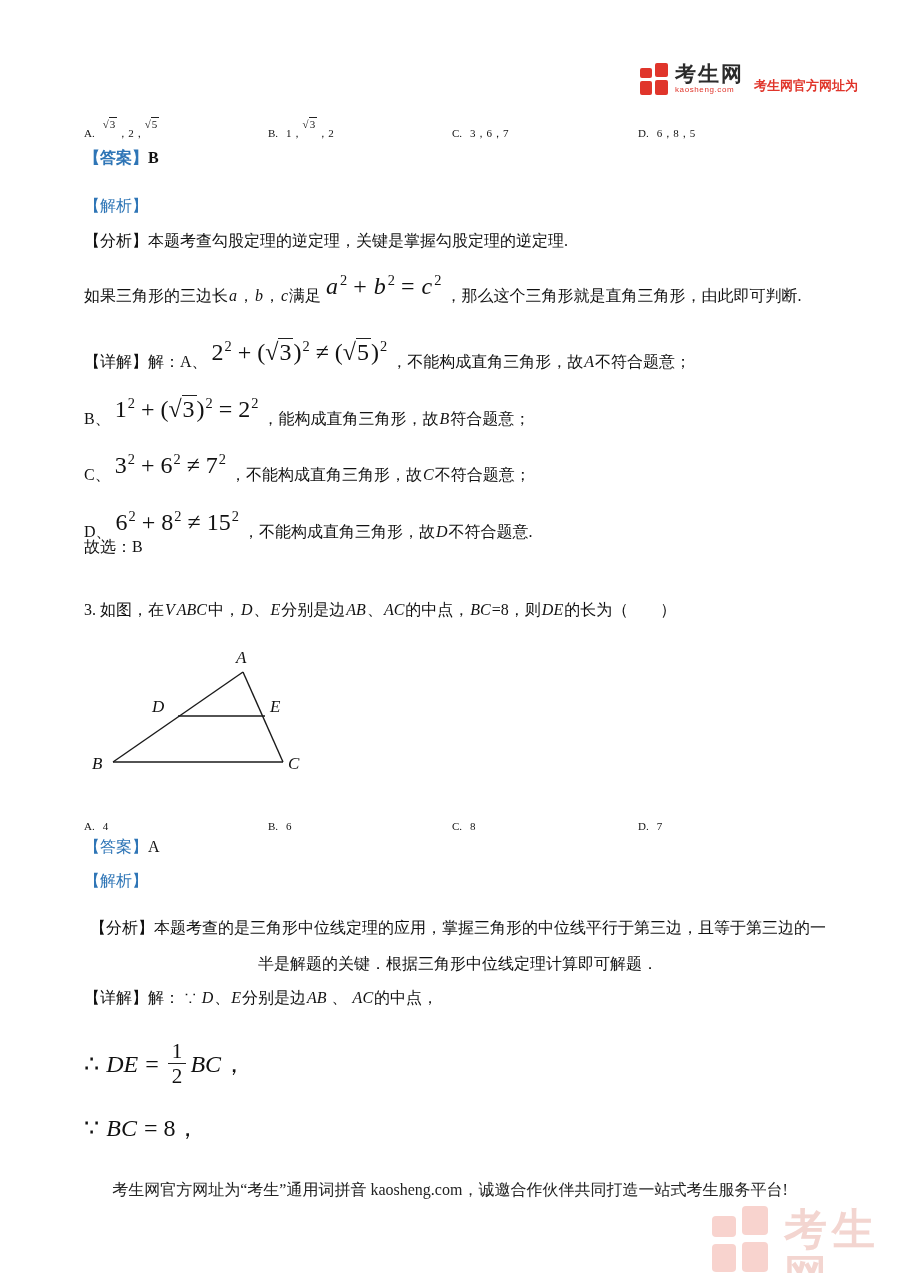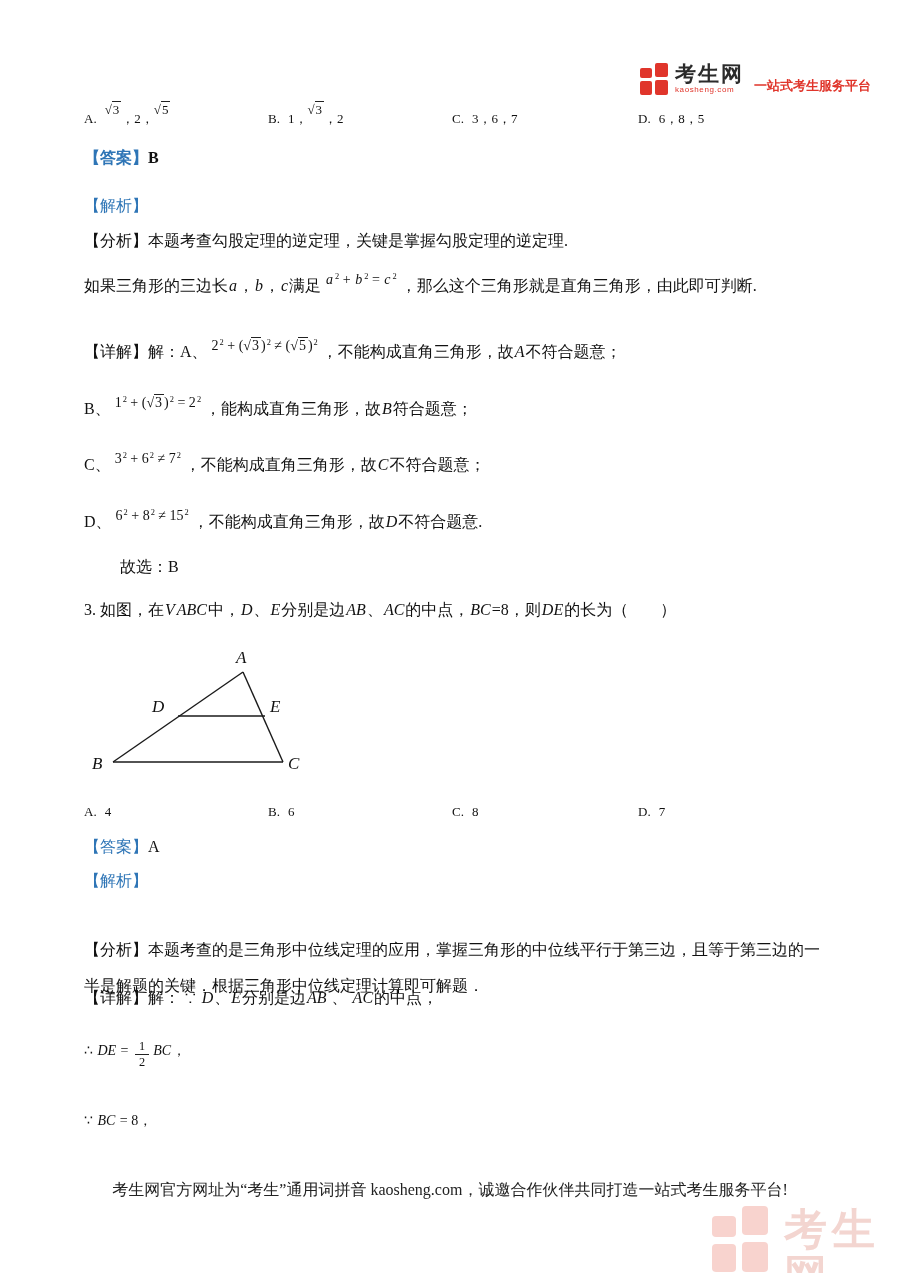--- a/index.html
+++ b/index.html
@@ -13,27 +13,27 @@
   .blue{color:#2E75B6;}
   .wrapblock{white-space:normal;width:748px;line-height:36px;}
 
   
   .mv{font-style:italic;padding:0 1px;}
   .mt{font-style:normal;}
   .msup{font-size:0.60em;vertical-align:0.60em;margin-left:1px;}
   .sqrt{white-space:nowrap;}
   .sqrt-sym{font-style:normal;}
   .radicand{border-top:1.3px solid #222;padding:0 2px 0 1px;font-style:normal;}
-  .formula{font-family:"Liberation Serif","DejaVu Serif",serif;font-size:14px;}
+  .formula{font-family:"Liberation Serif","DejaVu Serif",serif;font-size:24px;}
   .lift{vertical-align:7px;}
   .frac{display:inline-block;text-align:center;vertical-align:-11px;line-height:1.05;margin:0 3px;font-size:0.88em;}
   .frac .num{display:block;border-bottom:1.2px solid #222;padding:0 4px 1px;}
   .frac .den{display:block;padding-top:1px;}
   .row-opts .sqrt{position:relative;top:-9px;}
-  .opt{position:absolute;top:0;font-size:13px;}
+  .opt{position:absolute;top:16px;font-size:11px;}
   .opt-label{margin-right:8px;}
   .oc1{left:84px;} .oc2{left:268px;} .oc3{left:452px;} .oc4{left:638px;}
 
   
   .logo{position:absolute;left:640px;top:63px;display:flex;align-items:flex-start;font-family:"Liberation Sans","DejaVu Sans",sans-serif;}
   .logo-icon{position:relative;width:30px;height:33px;flex:0 0 auto;}
   .logo-icon .blk{position:absolute;background:#E0352B;border-radius:2px;}
   .b-lt{left:0;top:5px;width:12px;height:10px;}
   .b-lb{left:0;top:18px;width:12px;height:14px;}
   .b-rt{left:15px;top:0;width:13px;height:14px;}
@@ -67,21 +67,21 @@
   <div class="logo-icon">
     <span class="blk b-lt"></span>
     <span class="blk b-lb"></span>
     <span class="blk b-rt"></span>
     <span class="blk b-rb"></span>
   </div>
   <div class="logo-textcol">
     <span class="logo-name">考生网</span>
     <span class="logo-domain">kaosheng.com</span>
   </div>
-  <span class="logo-tagline">一站式考生服务平台</span>
+  <span class="logo-tagline">考生网官方网址为</span>
 </div>
 
 <div class="line row-opts" style="top:110px;left:0;width:900px;height:40px;">
   <span class="opt oc1"><span class="opt-label">A.</span><span><span class="sqrt"><span class="sqrt-sym">√</span><span class="radicand">3</span></span><span class="mt">，2，</span><span class="sqrt"><span class="sqrt-sym">√</span><span class="radicand">5</span></span></span></span>
   <span class="opt oc2"><span class="opt-label">B.</span><span><span class="mt">1，</span><span class="sqrt"><span class="sqrt-sym">√</span><span class="radicand">3</span></span><span class="mt">，2</span></span></span>
   <span class="opt oc3"><span class="opt-label">C.</span><span><span class="mt">3，6，7</span></span></span>
   <span class="opt oc4"><span class="opt-label">D.</span><span><span class="mt">6，8，5</span></span></span>
 </div>
 
 <div class="line" style="top:148px;font-weight:bold;">
@@ -112,21 +112,21 @@
 <div class="line" style="top:451px;">
   <span>C、</span>
   <span class="formula lift"><span class="mt">3</span><span class="msup">2</span><span class="mt"> + 6</span><span class="msup">2</span><span class="mt"> ≠ 7</span><span class="msup">2</span></span>
   <span><span class="mt">，不能构成直角三角形，故</span><span class="mv">C</span><span class="mt">不符合题意；</span></span>
 </div>
 <div class="line" style="top:508px;">
   <span>D、</span>
   <span class="formula lift"><span class="mt">6</span><span class="msup">2</span><span class="mt"> + 8</span><span class="msup">2</span><span class="mt"> ≠ 15</span><span class="msup">2</span></span>
   <span><span class="mt">，不能构成直角三角形，故</span><span class="mv">D</span><span class="mt">不符合题意.</span></span>
 </div>
-<div class="line" style="top:557px;margin-left:36px;">
+<div class="line" style="top:537px;">
   <span>故选：B</span>
 </div>
 
 <div class="line" style="top:600px;">
   <span><span class="mt">3. 如图，在</span><span class="mv">V</span><span class="mv">ABC</span><span class="mt">中，</span><span class="mv">D</span><span class="mt">、</span><span class="mv">E</span><span class="mt">分别是边</span><span class="mv">AB</span><span class="mt">、</span><span class="mv">AC</span><span class="mt">的中点，</span><span class="mv">BC</span><span class="mt">=8，则</span><span class="mv">DE</span><span class="mt">的长为（　　）</span></span>
 </div>
 
 <svg class="fig" width="235" height="150" viewBox="0 0 235 150">
   <line x1="155" y1="24" x2="25" y2="114" stroke="#1a1a1a" stroke-width="1.4"></line>
   <line x1="155" y1="24" x2="195" y2="114" stroke="#1a1a1a" stroke-width="1.4"></line>
@@ -145,21 +145,21 @@
   <span class="opt oc3"><span class="opt-label">C.</span><span>8</span></span>
   <span class="opt oc4"><span class="opt-label">D.</span><span>7</span></span>
 </div>
 
 <div class="line" style="top:837px;">
   <span class="blue">【答案】</span><span>A</span>
 </div>
 <div class="line" style="top:871px;">
   <span class="blue">【解析】</span>
 </div>
-<div class="line wrapblock" style="top:932px;">
+<div class="line wrapblock" style="top:910px;text-align:center;">
   <span>【分析】本题考查的是三角形中位线定理的应用，掌握三角形的中位线平行于第三边，且等于第三边的一半是解题的关键．根据三角形中位线定理计算即可解题．</span>
 </div>
 <div class="line" style="top:988px;">
   <span>【详解】解：</span>
   <span><span class="mt">∵ </span><span class="mv">D</span><span class="mt">、</span><span class="mv">E</span><span class="mt">分别是边</span><span class="mv">AB</span><span class="mt"> 、 </span><span class="mv">AC</span><span class="mt">的中点，</span></span>
 </div>
 <div class="line formula" style="top:1040px;">
   <span><span class="mt">∴ </span><span class="mv">DE</span><span class="mt"> = </span><span class="frac"><span class="num">1</span><span class="den">2</span></span><span class="mv">BC</span><span class="mt">，</span></span>
 </div>
 <div class="line formula" style="top:1112px;">

